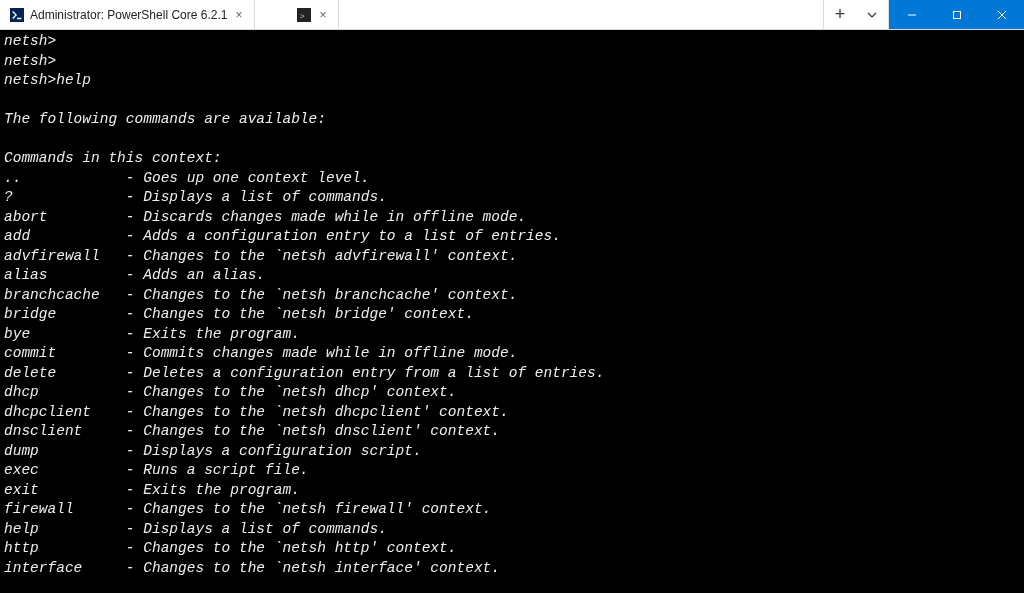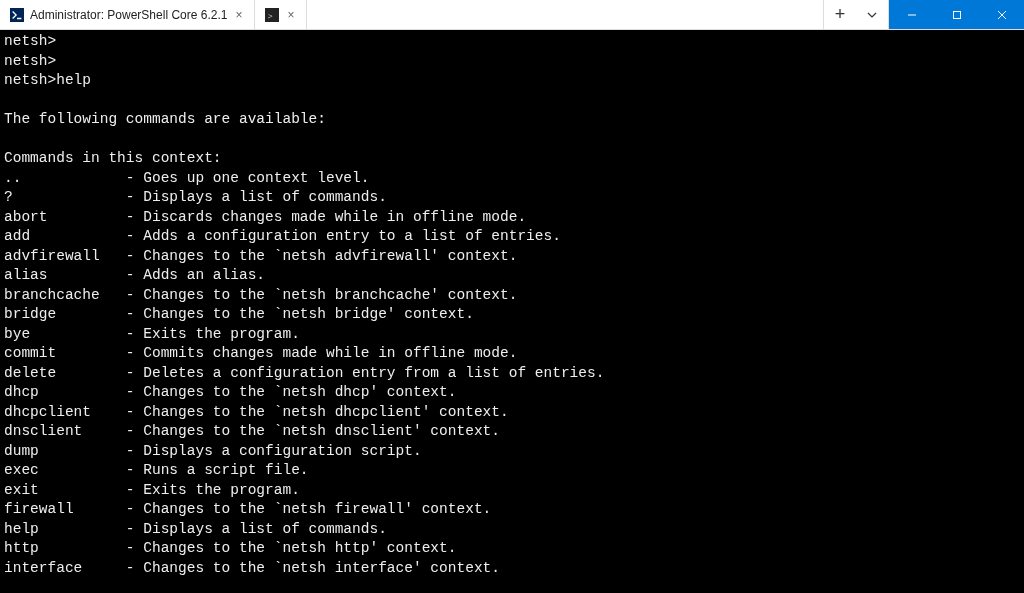--- a/index.html
+++ b/index.html
@@ -15,20 +15,21 @@
     height: 30px;
     background: #fff;
     display: flex;
     align-items: stretch;
     border-bottom: 1px solid #ddd;
     box-sizing: border-box;
   }
   .tabs {
     display: flex;
     height: 100%;
+    gap: 32px;
   }
   .tab {
     display: flex;
     align-items: center;
     padding: 0 10px;
     font-size: 12px;
     color: #222;
     border-right: 1px solid #ddd;
     gap: 6px;
     position: relative;
@@ -85,20 +86,21 @@
     height: 563px;
     background: #000;
     color: #eee;
     font-family: Consolas, "Courier New", monospace;
     font-size: 14.5px;
     line-height: 19.5px;
     padding: 2px 4px;
     box-sizing: border-box;
     white-space: pre;
     overflow: hidden;
+    font-style: italic;
   }
   .prompt-line { color: #eee; }
 </style>
 </head>
 <body>
 
 <div class="titlebar">
   <div class="tabs">
     <div class="tab">
       <span class="tab-icon">

